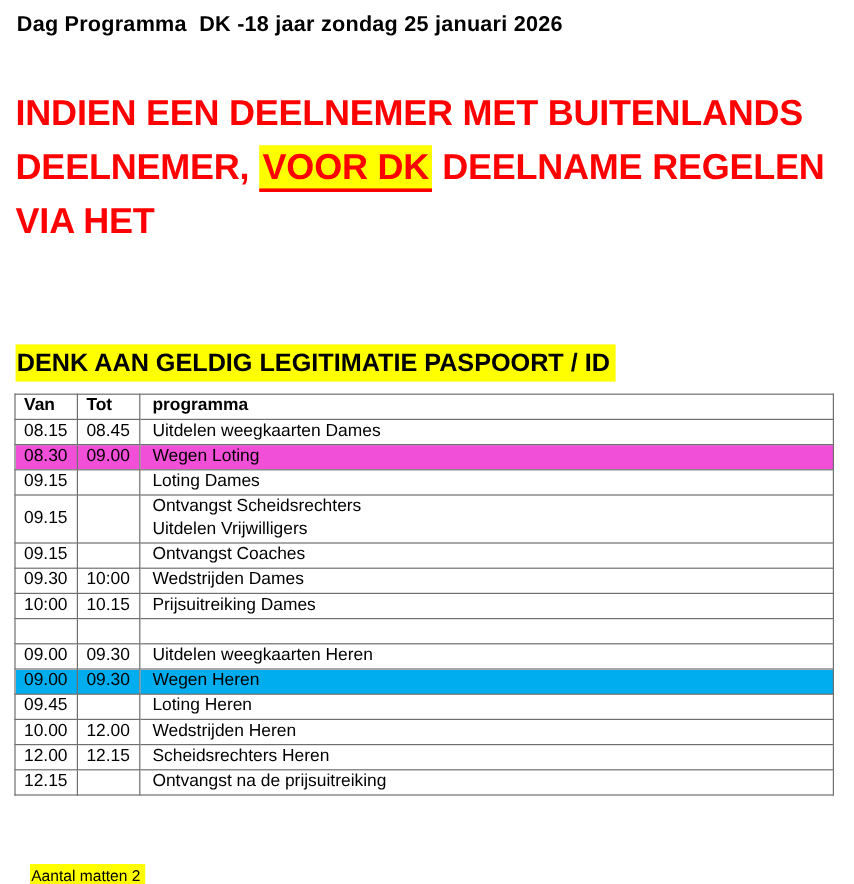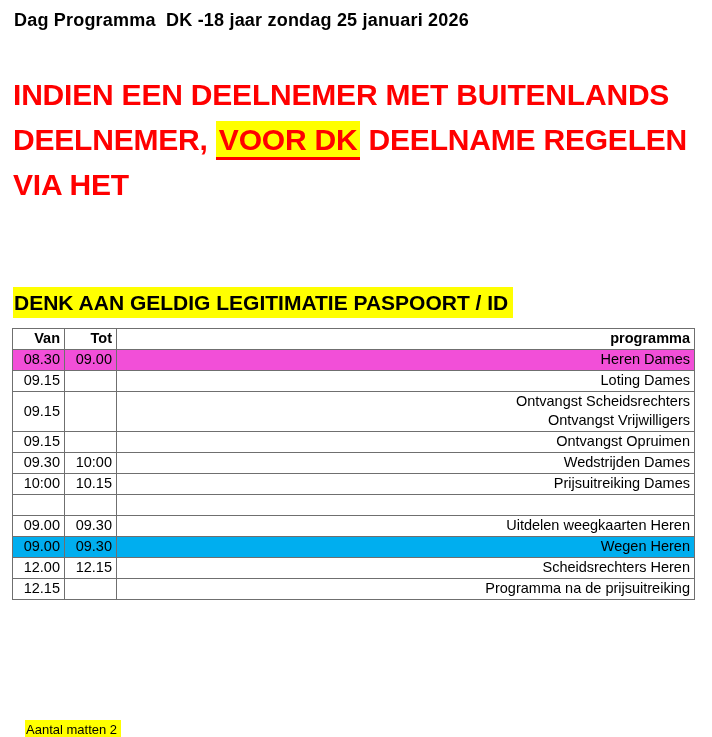--- a/index.html
+++ b/index.html
@@ -62,21 +62,21 @@
     width: 682px;
     border-collapse: collapse;
     table-layout: fixed;
   }
   .schedule td, .schedule th {
     border: 1px solid #6f6f6f;
     font-size: 14.5px;
     line-height: 19px;
     height: 19px;
     padding: 0 4px 1px 7px;
-    text-align: right;
+    text-align: left;
     vertical-align: middle;
     white-space: nowrap;
     overflow: hidden;
     font-weight: normal;
   }
   .schedule th { font-weight: bold; }
   .schedule .c-prog { padding-left: 10px; }
   .row-magenta td { background: var(--magenta, #F24FD8); }
   .row-blue td { background: var(--blue, #00AEEF); }
   .footer-note {
@@ -113,39 +113,44 @@
       <col style="width:52px">
       <col style="width:52px">
       <col style="width:578px">
     </colgroup>
     <tbody>
         <tr>
       <th>Van</th>
       <th>Tot</th>
       <th class="c-prog">programma</th>
     </tr>
+    <tr>
+      <td>08.15</td>
+      <td>08.45</td>
+      <td class="c-prog">Uitdelen weegkaarten Dames</td>
+    </tr>
     <tr class="row-magenta">
       <td>08.30</td>
       <td>09.00</td>
-      <td class="c-prog">Heren Dames</td>
+      <td class="c-prog">Wegen Loting</td>
     </tr>
     <tr>
       <td>09.15</td>
       <td></td>
       <td class="c-prog">Loting Dames</td>
     </tr>
     <tr>
       <td>09.15</td>
       <td></td>
-      <td class="c-prog"><span>Ontvangst Scheidsrechters</span><br><span>Ontvangst Vrijwilligers</span></td>
+      <td class="c-prog"><span>Ontvangst Scheidsrechters</span><br><span>Uitdelen Vrijwilligers</span></td>
     </tr>
     <tr>
       <td>09.15</td>
       <td></td>
-      <td class="c-prog">Ontvangst Opruimen</td>
+      <td class="c-prog">Ontvangst Coaches</td>
     </tr>
     <tr>
       <td>09.30</td>
       <td>10:00</td>
       <td class="c-prog">Wedstrijden Dames</td>
     </tr>
     <tr>
       <td>10:00</td>
       <td>10.15</td>
       <td class="c-prog">Prijsuitreiking Dames</td>
@@ -159,28 +164,38 @@
       <td>09.00</td>
       <td>09.30</td>
       <td class="c-prog">Uitdelen weegkaarten Heren</td>
     </tr>
     <tr class="row-blue">
       <td>09.00</td>
       <td>09.30</td>
       <td class="c-prog">Wegen Heren</td>
     </tr>
     <tr>
+      <td>09.45</td>
+      <td></td>
+      <td class="c-prog">Loting Heren</td>
+    </tr>
+    <tr>
+      <td>10.00</td>
+      <td>12.00</td>
+      <td class="c-prog">Wedstrijden Heren</td>
+    </tr>
+    <tr>
       <td>12.00</td>
       <td>12.15</td>
       <td class="c-prog">Scheidsrechters Heren</td>
     </tr>
     <tr>
       <td>12.15</td>
       <td></td>
-      <td class="c-prog">Programma na de prijsuitreiking</td>
+      <td class="c-prog">Ontvangst na de prijsuitreiking</td>
     </tr>
   </tbody>
     </table>
 
   <div class="footer-note">
     <span class="hl">Aantal matten 2</span>
   </div>
 
 </div>
 

